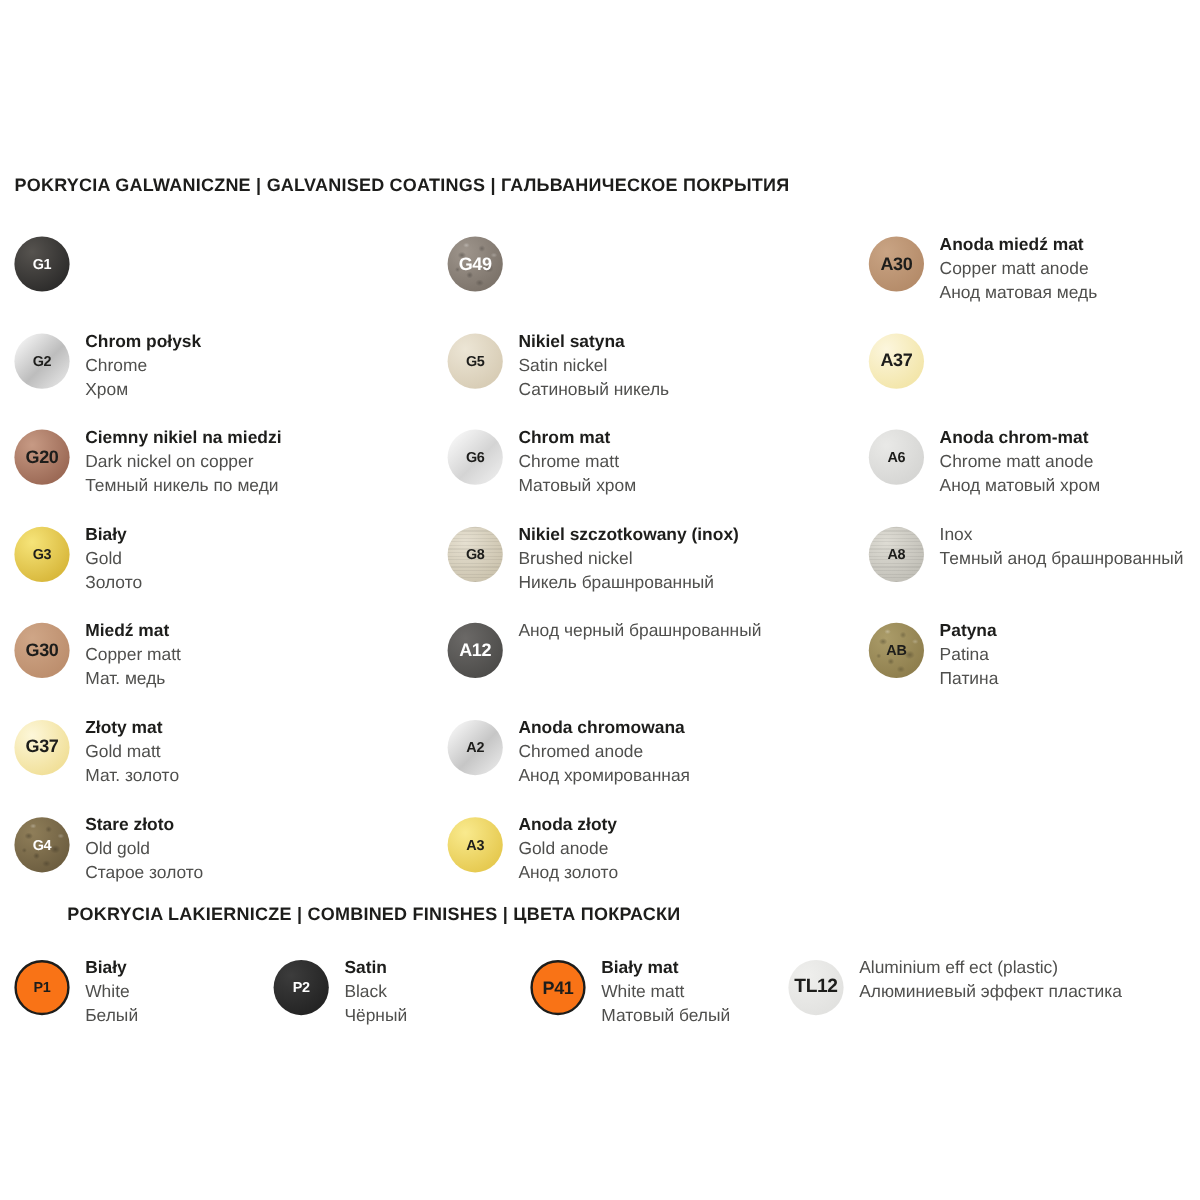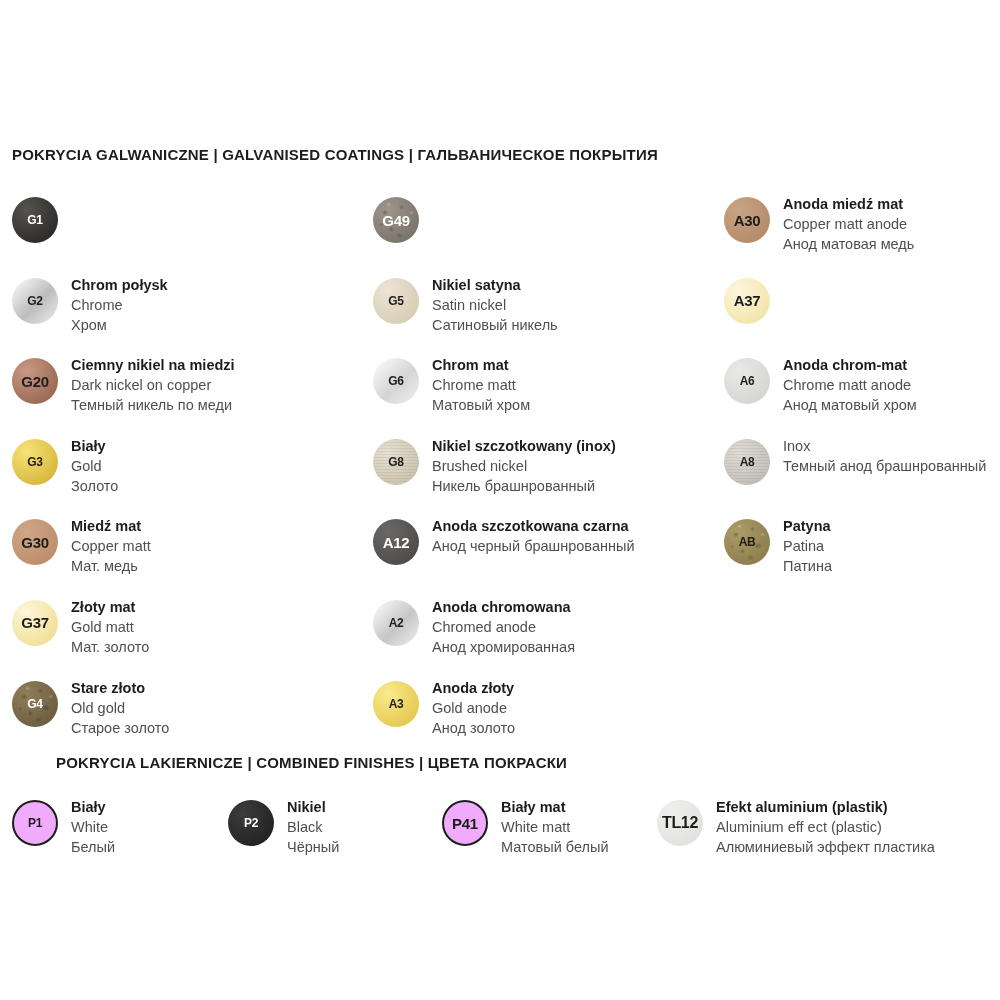--- a/index.html
+++ b/index.html
@@ -28,21 +28,21 @@
     position:relative;overflow:hidden;box-sizing:border-box;
     background:radial-gradient(circle at 32% 28%, var(--bg2) 0%, var(--bg) 75%);
   }
   .swatch .code{
     position:relative;z-index:3;font-weight:700;letter-spacing:-.3px;color:var(--fg);
     font-size:12px;line-height:1;
   }
   .swatch .code.len3{font-size:15px;}
   .swatch .code.len4{font-size:16px;}
   .swatch.chrome{background:linear-gradient(135deg,#ffffff 0%,var(--bg) 55%,var(--bg2) 100%);}
-  .swatch.ring{background:#f0abfc;border:2.5px solid #1d1d1b;}
+  .swatch.ring{background:#f97316;border:2.5px solid #1d1d1b;}
   .swatch.mottled::after{
     content:"";position:absolute;inset:0;border-radius:50%;z-index:1;
     background-image:
       radial-gradient(5px 4px at 26% 34%, rgba(0,0,0,.28), transparent 70%),
       radial-gradient(4px 4px at 62% 22%, rgba(0,0,0,.22), transparent 70%),
       radial-gradient(6px 5px at 74% 58%, rgba(0,0,0,.25), transparent 70%),
       radial-gradient(4px 4px at 40% 70%, rgba(0,0,0,.25), transparent 70%),
       radial-gradient(5px 4px at 58% 84%, rgba(0,0,0,.2), transparent 70%),
       radial-gradient(3px 3px at 18% 60%, rgba(0,0,0,.2), transparent 70%),
       radial-gradient(4px 3px at 84% 34%, rgba(255,255,255,.25), transparent 70%),
@@ -163,21 +163,20 @@
       <div class="pl">Nikiel szczotkowany (inox)</div>
       <div class="en">Brushed nickel</div>
       <div class="ru">Никель брашнрованный</div>
     </div>
   </div>
       <div class="item">
     <div class="swatch radial" style="--bg: #4e4d4b; --bg2: #6b6967; --fg: #ffffff;">
       <span class="code len3">A12</span>
     </div>
     <div class="txt">
-      <div class="pl">Anoda szczotkowana czarna</div>
       <div class="ru">Анод черный брашнрованный</div>
     </div>
   </div>
       <div class="item">
     <div class="swatch chrome" style="--bg: #c6c6c6; --bg2: #efefef; --fg: #1d1d1b;">
       <span class="code">A2</span>
     </div>
     <div class="txt">
       <div class="pl">Anoda chromowana</div>
       <div class="en">Chromed anode</div>
@@ -255,21 +254,21 @@
       <div class="ru">Белый</div>
     </div>
   </div>
     </div>
   <div class="col" id="paint-c1">
       <div class="item">
     <div class="swatch radial" style="--bg: #242424; --bg2: #3c3c3c; --fg: #ffffff;">
       <span class="code">P2</span>
     </div>
     <div class="txt">
-      <div class="pl">Nikiel</div>
+      <div class="pl">Satin</div>
       <div class="en">Black</div>
       <div class="ru">Чёрный</div>
     </div>
   </div>
     </div>
   <div class="col" id="paint-c2">
       <div class="item">
     <div class="swatch ring" style="--bg: #ffffff; --bg2: #ffffff; --fg: #1d1d1b;">
       <span class="code len3">P41</span>
     </div>
@@ -279,19 +278,18 @@
       <div class="ru">Матовый белый</div>
     </div>
   </div>
     </div>
   <div class="col" id="paint-c3">
       <div class="item">
     <div class="swatch radial" style="--bg: #e2e2e0; --bg2: #efefed; --fg: #1d1d1b;">
       <span class="code len4">TL12</span>
     </div>
     <div class="txt">
-      <div class="pl">Efekt aluminium (plastik)</div>
       <div class="en">Aluminium eff ect (plastic)</div>
       <div class="ru">Алюминиевый эффект пластика</div>
     </div>
   </div>
     </div>
 </div>
 
 </body></html>

